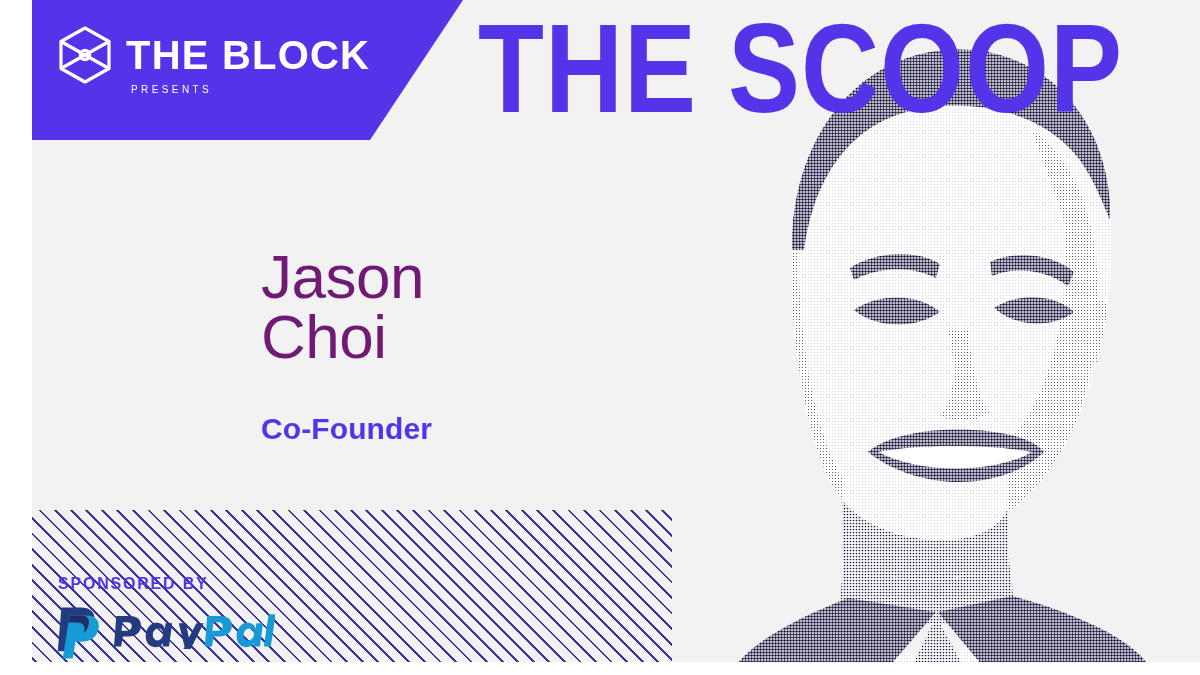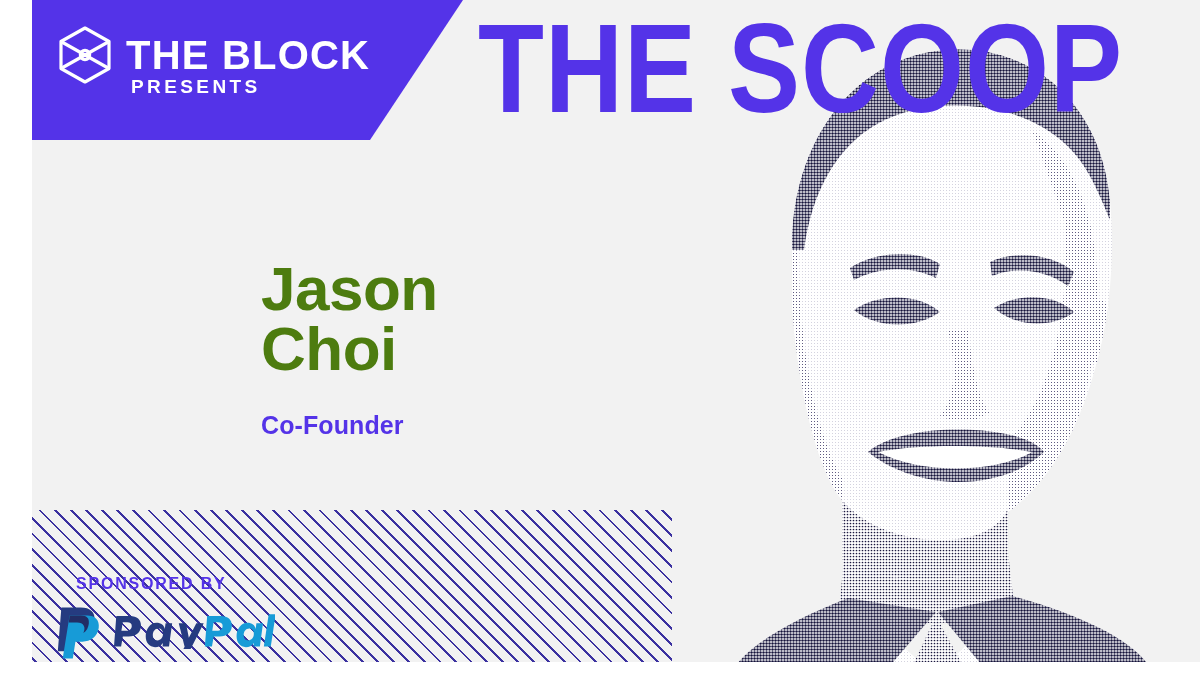--- a/index.html
+++ b/index.html
@@ -57,24 +57,24 @@
     color: #ffffff;
     font-size: 40px;
     font-weight: 700;
     letter-spacing: 1.2px;
     line-height: 1;
     white-space: nowrap;
   }
   .presents {
     position: absolute;
     left: 99px;
-    top: 76px;
+    top: 84px;
     color: #ffffff;
-    font-size: 19px;
-    font-weight: 700;
+    font-size: 10px;
+    font-weight: 400;
     letter-spacing: 3.4px;
     z-index: 7;
   }
 
   
   .scoop {
     position: absolute;
     left: 446px;
     top: 6px;
     color: #5433e8;
@@ -98,35 +98,35 @@
     font-size: 23px;
     font-weight: 700;
     line-height: 1.3;
     letter-spacing: 0.4px;
     text-transform: uppercase;
     z-index: 5;
   }
   .guest-name {
     position: absolute;
     left: 229px;
-    top: 259px;
-    color: #4d7c0f;
+    top: 247px;
+    color: #701a75;
     font-size: 62px;
-    font-weight: 700;
+    font-weight: 400;
     line-height: 0.97;
     letter-spacing: -0.5px;
     z-index: 5;
   }
   .guest-name .ln { display:block; }
   .guest-role {
     position: absolute;
     left: 229px;
     top: 408px;
     color: #5433e8;
-    font-size: 25px;
+    font-size: 30px;
     font-weight: 700;
     line-height: 1.38;
     letter-spacing: 0.1px;
     z-index: 5;
   }
   .guest-role .ln { display:block; }
 
   
   .stripes {
     position: absolute;
@@ -139,21 +139,21 @@
        45deg,
        #3b31a0 0px, #3b31a0 2px,
        rgba(0,0,0,0) 2px, rgba(0,0,0,0) 11px);
     -webkit-mask-image: radial-gradient(circle 300px at 10px 675px, rgba(0,0,0,0) 0 299px, #000 300px);
     mask-image: radial-gradient(circle 300px at 10px 675px, rgba(0,0,0,0) 0 299px, #000 300px);
   }
 
   
   .sponsored-by {
     position: absolute;
-    left: 44px;
+    left: 26px;
     top: 575px;
     color: #5433e8;
     font-size: 16px;
     font-weight: 700;
     letter-spacing: 1.8px;
     z-index: 5;
   }
   .paypal {
     position: absolute;
     left: 20px;

